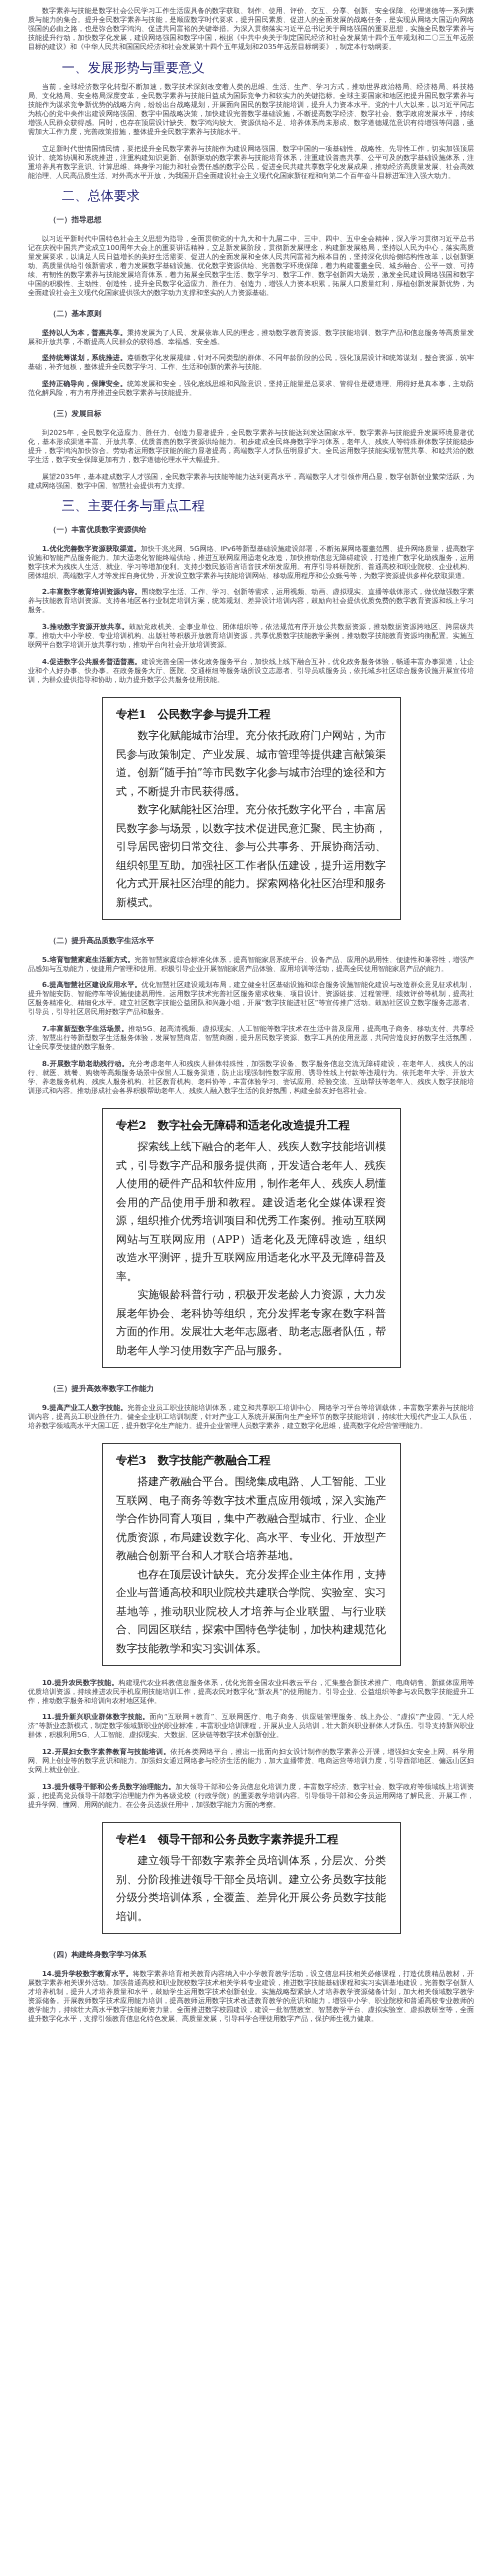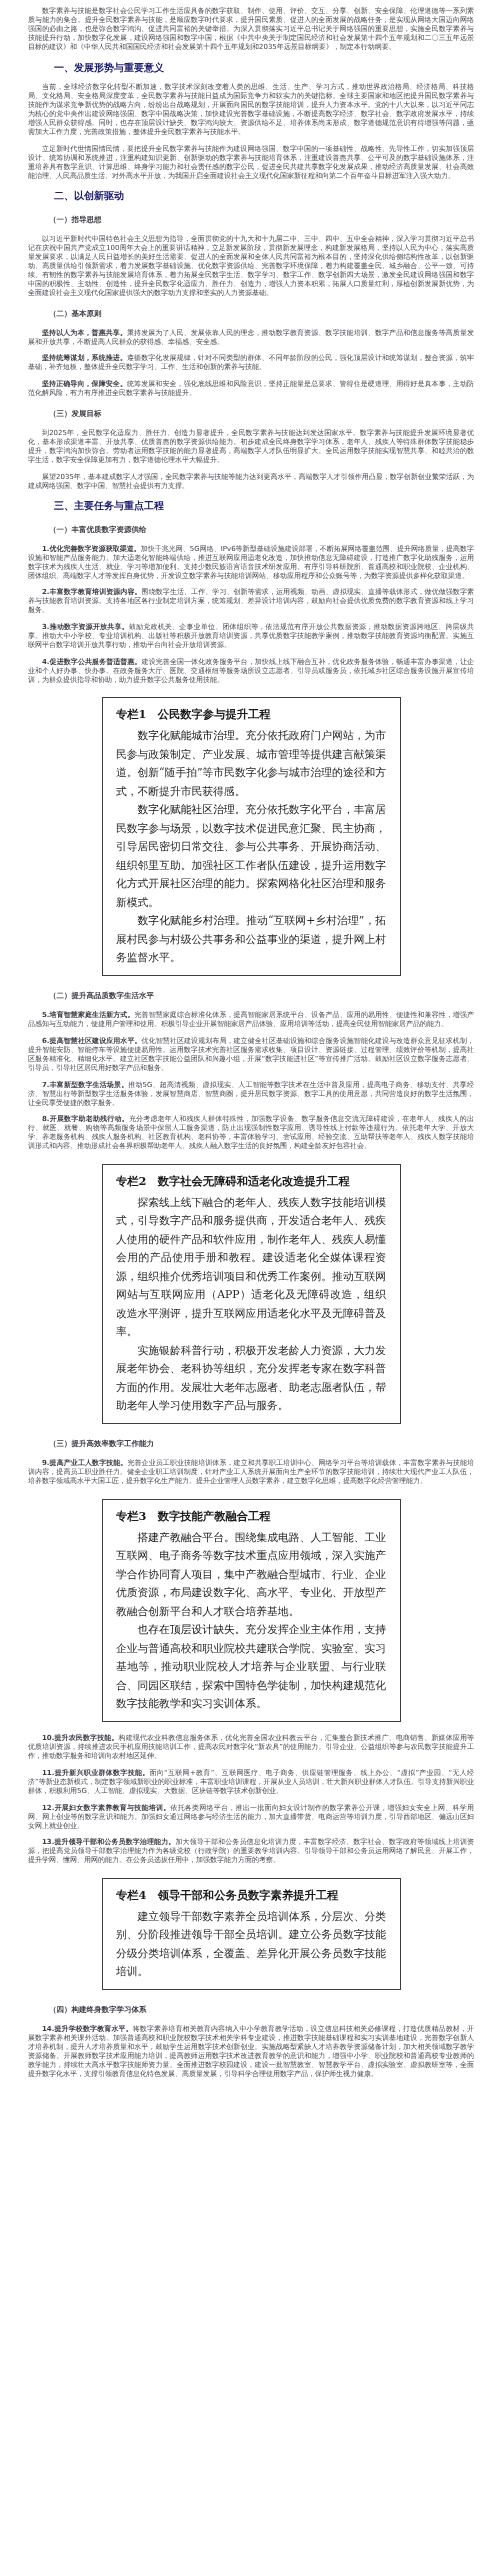--- a/index.html
+++ b/index.html
@@ -24,22 +24,22 @@
     color: #44444e;
     text-align: justify;
     text-indent: 2em;
     margin: 0 0 7.7px 0;
   }
   .para .lead {
     font-weight: bold;
     color: #3c3c46;
   }
   .h1 {
-    font-size: 10px;
-    font-weight: bold;
+    font-size: 13px;
+    font-weight: normal;
     color: #1c1c70;
     line-height: 15.5px;
     margin: 7.7px 0 7.7px 0;
     padding-left: 2.6em;
   }
   .h2 {
     font-size: 7.5px;
     font-weight: bold;
     color: #3c3c46;
     line-height: 15.5px;
@@ -76,41 +76,40 @@
   }
 </style>
 </head>
 <body>
 
 <div class="page" id="doc-root">
     <p class="para">数字素养与技能是数字社会公民学习工作生活应具备的数字获取、制作、使用、评价、交互、分享、创新、安全保障、伦理道德等一系列素质与能力的集合。提升全民数字素养与技能，是顺应数字时代要求，提升国民素质、促进人的全面发展的战略任务，是实现从网络大国迈向网络强国的必由之路，也是弥合数字鸿沟、促进共同富裕的关键举措。为深入贯彻落实习近平总书记关于网络强国的重要思想，实施全民数字素养与技能提升行动，加快数字化发展，建设网络强国和数字中国，根据《中共中央关于制定国民经济和社会发展第十四个五年规划和二〇三五年远景目标的建议》和《中华人民共和国国民经济和社会发展第十四个五年规划和2035年远景目标纲要》，制定本行动纲要。</p>
     <div class="h1">一、发展形势与重要意义</div>
     <p class="para">当前，全球经济数字化转型不断加速，数字技术深刻改变着人类的思维、生活、生产、学习方式，推动世界政治格局、经济格局、科技格局、文化格局、安全格局深度变革，全民数字素养与技能日益成为国际竞争力和软实力的关键指标。全球主要国家和地区把提升国民数字素养与技能作为谋求竞争新优势的战略方向，纷纷出台战略规划，开展面向国民的数字技能培训，提升人力资本水平。党的十八大以来，以习近平同志为核心的党中央作出建设网络强国、数字中国战略决策，加快建设完善数字基础设施，不断提高数字经济、数字社会、数字政府发展水平，持续增强人民群众获得感。同时，也存在顶层设计缺失、数字鸿沟较大、资源供给不足、培养体系尚未形成、数字道德规范意识有待增强等问题，亟需加大工作力度，完善政策措施，整体提升全民数字素养与技能水平。</p>
     <p class="para">立足新时代世情国情民情，要把提升全民数字素养与技能作为建设网络强国、数字中国的一项基础性、战略性、先导性工作，切实加强顶层设计、统筹协调和系统推进，注重构建知识更新、创新驱动的数字素养与技能培育体系，注重建设普惠共享、公平可及的数字基础设施体系，注重培养具有数字意识、计算思维、终身学习能力和社会责任感的数字公民，促进全民共建共享数字化发展成果，推动经济高质量发展、社会高效能治理、人民高品质生活、对外高水平开放，为我国开启全面建设社会主义现代化国家新征程和向第二个百年奋斗目标进军注入强大动力。</p>
-    <div class="h1">二、以创新驱动</div>
+    <div class="h1">二、总体要求</div>
     <div class="h2">（一）指导思想</div>
     <p class="para">以习近平新时代中国特色社会主义思想为指导，全面贯彻党的十九大和十九届二中、三中、四中、五中全会精神，深入学习贯彻习近平总书记在庆祝中国共产党成立100周年大会上的重要讲话精神，立足新发展阶段，贯彻新发展理念，构建新发展格局，坚持以人民为中心，落实高质量发展要求，以满足人民日益增长的美好生活需要、促进人的全面发展和全体人民共同富裕为根本目的，坚持深化供给侧结构性改革，以创新驱动、高质量供给引领新需求，着力发展数字基础设施、优化数字资源供给、完善数字环境保障，着力构建覆盖全民、城乡融合、公平一致、可持续、有韧性的数字素养与技能发展培育体系，着力拓展全民数字生活、数字学习、数字工作、数字创新四大场景，激发全民建设网络强国和数字中国的积极性、主动性、创造性，提升全民数字化适应力、胜任力、创造力，增强人力资本积累，拓展人口质量红利，厚植创新发展新优势，为全面建设社会主义现代化国家提供强大的数字动力支撑和坚实的人力资源基础。</p>
     <div class="h2">（二）基本原则</div>
     <p class="para"><span class="lead">坚持以人为本，普惠共享。</span>秉持发展为了人民、发展依靠人民的理念，推动数字教育资源、数字技能培训、数字产品和信息服务等高质量发展和开放共享，不断提高人民群众的获得感、幸福感、安全感。</p>
     <p class="para"><span class="lead">坚持统筹谋划，系统推进。</span>遵循数字化发展规律，针对不同类型的群体、不同年龄阶段的公民，强化顶层设计和统筹谋划，整合资源，筑牢基础，补齐短板，整体提升全民数字学习、工作、生活和创新的素养与技能。</p>
     <p class="para"><span class="lead">坚持正确导向，保障安全。</span>统筹发展和安全，强化底线思维和风险意识，坚持正能量是总要求、管得住是硬道理、用得好是真本事，主动防范化解风险，有力有序推进全民数字素养与技能提升。</p>
     <div class="h2">（三）发展目标</div>
     <p class="para">到2025年，全民数字化适应力、胜任力、创造力显著提升，全民数字素养与技能达到发达国家水平。数字素养与技能提升发展环境显著优化，基本形成渠道丰富、开放共享、优质普惠的数字资源供给能力。初步建成全民终身数字学习体系，老年人、残疾人等特殊群体数字技能稳步提升，数字鸿沟加快弥合。劳动者运用数字技能的能力显著提高，高端数字人才队伍明显扩大。全民运用数字技能实现智慧共享、和睦共治的数字生活，数字安全保障更加有力，数字道德伦理水平大幅提升。</p>
     <p class="para">展望2035年，基本建成数字人才强国，全民数字素养与技能等能力达到更高水平，高端数字人才引领作用凸显，数字创新创业繁荣活跃，为建成网络强国、数字中国、智慧社会提供有力支撑。</p>
     <div class="h1">三、主要任务与重点工程</div>
     <div class="h2">（一）丰富优质数字资源供给</div>
     <p class="para"><span class="lead">1.优化完善数字资源获取渠道。</span>加快千兆光网、5G网络、IPv6等新型基础设施建设部署，不断拓展网络覆盖范围、提升网络质量，提高数字设施和智能产品服务能力。加大适老化智能终端供给，推进互联网应用适老化改造，加快推动信息无障碍建设，打造推广数字化助残服务，运用数字技术为残疾人生活、就业、学习等增加便利。支持少数民族语言语音技术研发应用。有序引导科研院所、普通高校和职业院校、企业机构、团体组织、高端数字人才等发挥自身优势，开发设立数字素养与技能培训网站、移动应用程序和公众账号等，为数字资源提供多样化获取渠道。</p>
     <p class="para"><span class="lead">2.丰富数字教育培训资源内容。</span>围绕数字生活、工作、学习、创新等需求，运用视频、动画、虚拟现实、直播等载体形式，做优做强数字素养与技能教育培训资源。支持各地区各行业制定培训方案，统筹规划、差异设计培训内容，鼓励向社会提供优质免费的数字教育资源和线上学习服务。</p>
     <p class="para"><span class="lead">3.推动数字资源开放共享。</span>鼓励党政机关、企事业单位、团体组织等，依法规范有序开放公共数据资源，推动数据资源跨地区、跨层级共享。推动大中小学校、专业培训机构、出版社等积极开放教育培训资源，共享优质数字技能教学案例，推动数字技能教育资源均衡配置。实施互联网平台数字培训开放共享行动，推动平台向社会开放培训资源。</p>
     <p class="para"><span class="lead">4.促进数字公共服务普适普惠。</span>建设完善全国一体化政务服务平台，加快线上线下融合互补，优化政务服务体验，畅通丰富办事渠道，让企业和个人好办事、快办事。在政务服务大厅、医院、交通枢纽等服务场所设立志愿者、引导员或服务员，依托城乡社区综合服务设施开展宣传培训，为群众提供指导和协助，助力提升数字公共服务使用技能。</p>
     <div class="box">
       <div class="box-title">专栏1　公民数字参与提升工程</div>
       <p class="box-para"><span class="lead">数字化赋能城市治理。</span>充分依托政府门户网站，为市民参与政策制定、产业发展、城市管理等提供建言献策渠道。创新“随手拍”等市民数字化参与城市治理的途径和方式，不断提升市民获得感。</p>
       <p class="box-para"><span class="lead">数字化赋能社区治理。</span>充分依托数字化平台，丰富居民数字参与场景，以数字技术促进民意汇聚、民主协商，引导居民密切日常交往、参与公共事务、开展协商活动、组织邻里互助。加强社区工作者队伍建设，提升运用数字化方式开展社区治理的能力。探索网格化社区治理和服务新模式。</p>
-      <p class="box-para"><span class="lead">数字化赋能乡村治理。</span>推动“互联网+乡村治理”，拓展村民参与村级公共事务和公益事业的渠道，提升网上村务监督水平。</p>
     </div>
     <div class="h2">（二）提升高品质数字生活水平</div>
     <p class="para"><span class="lead">5.培育智慧家庭生活新方式。</span>完善智慧家庭综合标准化体系，提高智能家居系统平台、设备产品、应用的易用性、便捷性和兼容性，增强产品感知与互动能力，便捷用户管理和使用。积极引导企业开展智能家居产品体验、应用培训等活动，提高全民使用智能家居产品的能力。</p>
     <p class="para"><span class="lead">6.提高智慧社区建设应用水平。</span>优化智慧社区建设规划布局，建立健全社区基础设施和综合服务设施智能化建设与改造群众意见征求机制，提升智能安防、智能停车等设施便捷易用性。运用数字技术完善社区服务需求收集、项目设计、资源链接、过程管理、绩效评价等机制，提高社区服务精准化、精细化水平。建立社区数字技能公益团队和兴趣小组，开展“数字技能进社区”等宣传推广活动。鼓励社区设立数字服务志愿者、引导员，引导社区居民用好数字产品和服务。</p>
     <p class="para"><span class="lead">7.丰富新型数字生活场景。</span>推动5G、超高清视频、虚拟现实、人工智能等数字技术在生活中普及应用，提高电子商务、移动支付、共享经济、智慧出行等新型数字生活服务体验，发展智慧商店、智慧商圈，提升居民数字资源、数字工具的使用意愿，共同营造良好的数字生活氛围，让全民享受便捷的数字服务。</p>
     <p class="para"><span class="lead">8.开展数字助老助残行动。</span>充分考虑老年人和残疾人群体特殊性，加强数字设备、数字服务信息交流无障碍建设，在老年人、残疾人的出行、就医、就餐、购物等高频服务场景中保留人工服务渠道，防止出现强制性数字应用、诱导性线上付款等违规行为。依托老年大学、开放大学、养老服务机构、残疾人服务机构、社区教育机构、老科协等，丰富体验学习、尝试应用、经验交流、互助帮扶等老年人、残疾人数字技能培训形式和内容。推动形成社会各界积极帮助老年人、残疾人融入数字生活的良好氛围，构建全龄友好包容社会。</p>
     <div class="box">
       <div class="box-title">专栏2　数字社会无障碍和适老化改造提升工程</div>
       <p class="box-para">探索线上线下融合的老年人、残疾人数字技能培训模式，引导数字产品和服务提供商，开发适合老年人、残疾人使用的硬件产品和软件应用，制作老年人、残疾人易懂会用的产品使用手册和教程。建设适老化全媒体课程资源，组织推介优秀培训项目和优秀工作案例。推动互联网网站与互联网应用（APP）适老化及无障碍改造，组织改造水平测评，提升互联网应用适老化水平及无障碍普及率。</p>
       <p class="box-para">实施银龄科普行动，积极开发老龄人力资源，大力发展老年协会、老科协等组织，充分发挥老专家在数字科普方面的作用。发展壮大老年志愿者、助老志愿者队伍，帮助老年人学习使用数字产品与服务。</p>

